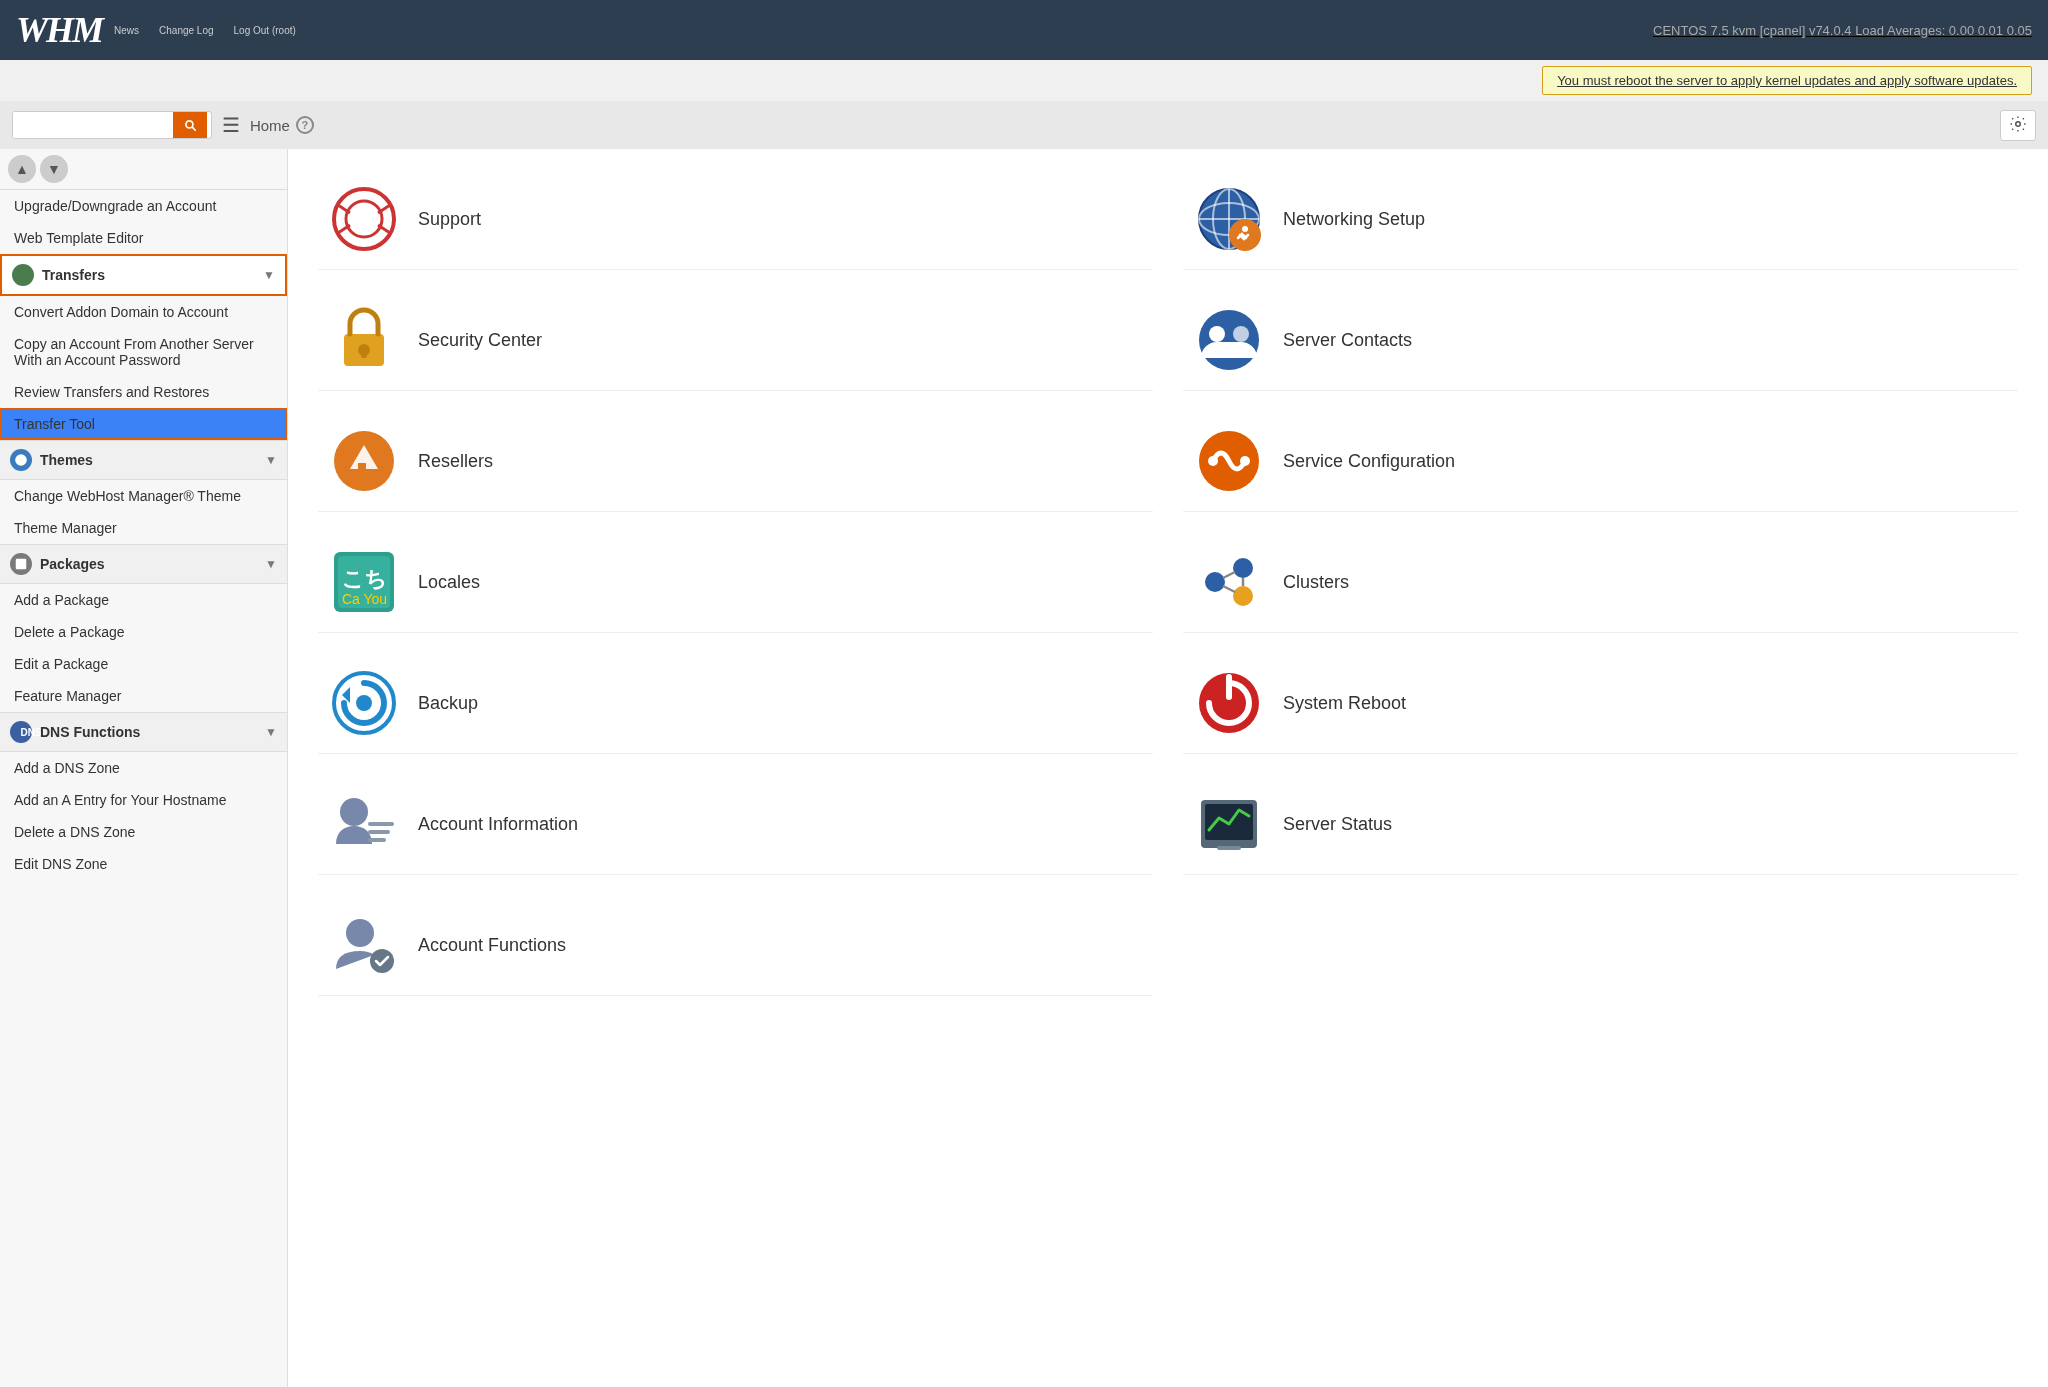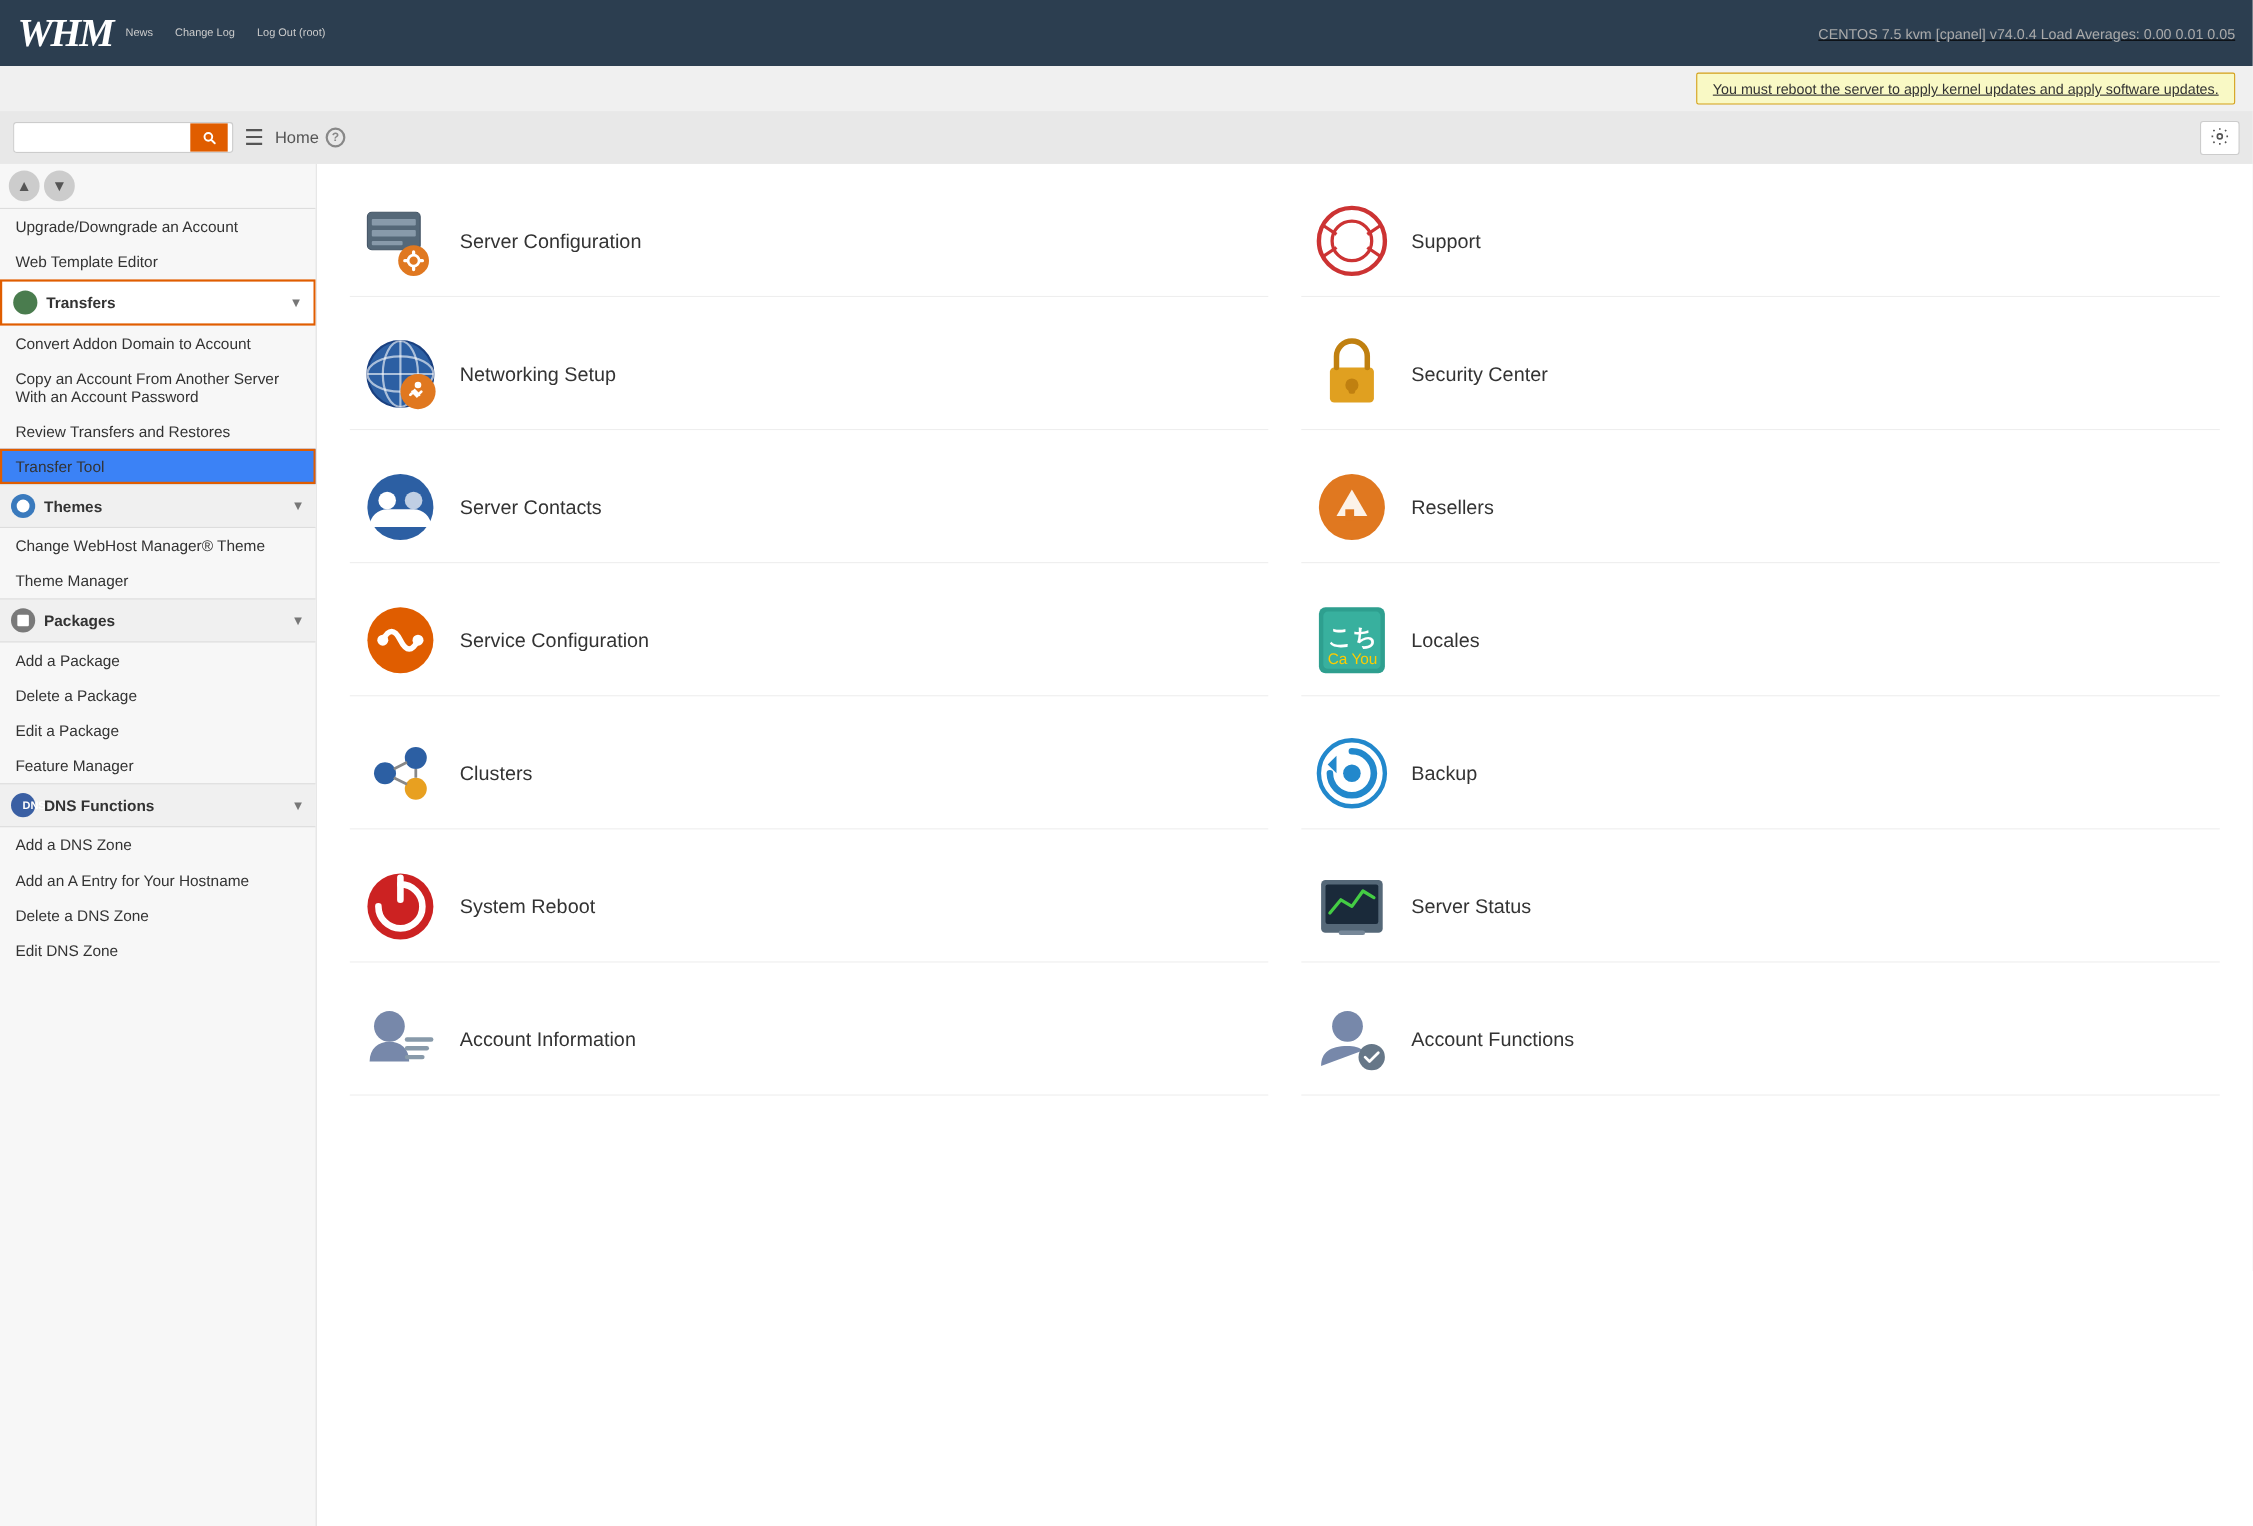--- a/index.html
+++ b/index.html
@@ -348,34 +348,20 @@
     </div>
     <div class="sidebar-item">Add a DNS Zone</div>
     <div class="sidebar-item">Add an A Entry for Your Hostname</div>
     <div class="sidebar-item">Delete a DNS Zone</div>
     <div class="sidebar-item">Edit DNS Zone</div>
   </div>
 
   <div class="main-content">
     <div class="grid-items">
 
-      <div class="grid-item">
-        <div class="grid-item-icon">
-          <svg width="68" height="68" viewBox="0 0 68 68">
-            <rect x="4" y="8" width="48" height="34" rx="4" fill="#556878" stroke="#445566" stroke-width="1"></rect>
-            <rect x="8" y="14" width="40" height="6" rx="1" fill="#889aaa"></rect>
-            <rect x="8" y="24" width="40" height="6" rx="1" fill="#889aaa"></rect>
-            <rect x="8" y="34" width="28" height="4" rx="1" fill="#889aaa"></rect>
-            <circle cx="46" cy="52" r="14" fill="#e07820"></circle>
-            <path d="M46 44v16M38 52h16" stroke="white" stroke-width="3" stroke-linecap="round"></path>
-            <circle cx="46" cy="52" r="5" fill="#e07820" stroke="white" stroke-width="2.5"></circle>
-          </svg>
-        </div>
-        <span class="grid-item-label">Server Configuration</span>
-      </div>
 
       <div class="grid-item">
         <div class="grid-item-icon">
           <svg width="68" height="68" viewBox="0 0 68 68">
             <circle cx="34" cy="34" r="30" fill="white" stroke="#cc3333" stroke-width="4"></circle>
             <circle cx="34" cy="34" r="18" fill="white" stroke="#cc3333" stroke-width="3"></circle>
             <line x1="8" y1="20" x2="20" y2="28" stroke="#cc3333" stroke-width="3"></line>
             <line x1="8" y1="48" x2="20" y2="40" stroke="#cc3333" stroke-width="3"></line>
             <line x1="60" y1="20" x2="48" y2="28" stroke="#cc3333" stroke-width="3"></line>
             <line x1="60" y1="48" x2="48" y2="40" stroke="#cc3333" stroke-width="3"></line>
@@ -493,45 +479,45 @@
             <path d="M34 14 A20 20 0 1 1 14 34" fill="none" stroke="white" stroke-width="6" stroke-linecap="round"></path>
             <line x1="34" y1="8" x2="34" y2="28" stroke="white" stroke-width="6" stroke-linecap="round"></line>
           </svg>
         </div>
         <span class="grid-item-label">System Reboot</span>
       </div>
 
       <div class="grid-item">
         <div class="grid-item-icon">
           <svg width="68" height="68" viewBox="0 0 68 68">
-            <rect x="6" y="10" width="56" height="48" rx="4" fill="#556878"></rect>
-            <rect x="10" y="14" width="48" height="36" rx="2" fill="#1a2a3a"></rect>
-            <polyline points="14,40 24,28 34,34 44,20 54,26" fill="none" stroke="#44cc44" stroke-width="3" stroke-linecap="round" stroke-linejoin="round"></polyline>
-            <rect x="22" y="56" width="24" height="4" rx="2" fill="#778899"></rect>
-          </svg>
-        </div>
-        <span class="grid-item-label">Server Status</span>
-      </div>
-
-      <div class="grid-item">
-        <div class="grid-item-icon">
-          <svg width="68" height="68" viewBox="0 0 68 68">
             <circle cx="24" cy="22" r="14" fill="#7788aa"></circle>
             <path d="M6 54c0-12 8-18 18-18h0c10 0 18 6 18 18" fill="#7788aa"></path>
             <rect x="38" y="32" width="26" height="4" rx="2" fill="#889aaa"></rect>
             <rect x="38" y="40" width="22" height="4" rx="2" fill="#889aaa"></rect>
             <rect x="38" y="48" width="18" height="4" rx="2" fill="#889aaa"></rect>
           </svg>
         </div>
         <span class="grid-item-label">Account Information</span>
       </div>
 
       <div class="grid-item">
         <div class="grid-item-icon">
           <svg width="68" height="68" viewBox="0 0 68 68">
+            <rect x="6" y="10" width="56" height="48" rx="4" fill="#556878"></rect>
+            <rect x="10" y="14" width="48" height="36" rx="2" fill="#1a2a3a"></rect>
+            <polyline points="14,40 24,28 34,34 44,20 54,26" fill="none" stroke="#44cc44" stroke-width="3" stroke-linecap="round" stroke-linejoin="round"></polyline>
+            <rect x="22" y="56" width="24" height="4" rx="2" fill="#778899"></rect>
+          </svg>
+        </div>
+        <span class="grid-item-label">Server Status</span>
+      </div>
+
+      <div class="grid-item">
+        <div class="grid-item-icon">
+          <svg width="68" height="68" viewBox="0 0 68 68">
             <circle cx="30" cy="22" r="14" fill="#7788aa"></circle>
             <path d="M6 58c0-12 8-18 24-18c6 0 10 1 14 4" fill="#7788aa"></path>
             <circle cx="52" cy="50" r="12" fill="#667788"></circle>
             <path d="M46 50l4 4 8-8" fill="none" stroke="white" stroke-width="2.5" stroke-linecap="round" stroke-linejoin="round"></path>
           </svg>
         </div>
         <span class="grid-item-label">Account Functions</span>
       </div>
 
     </div>

